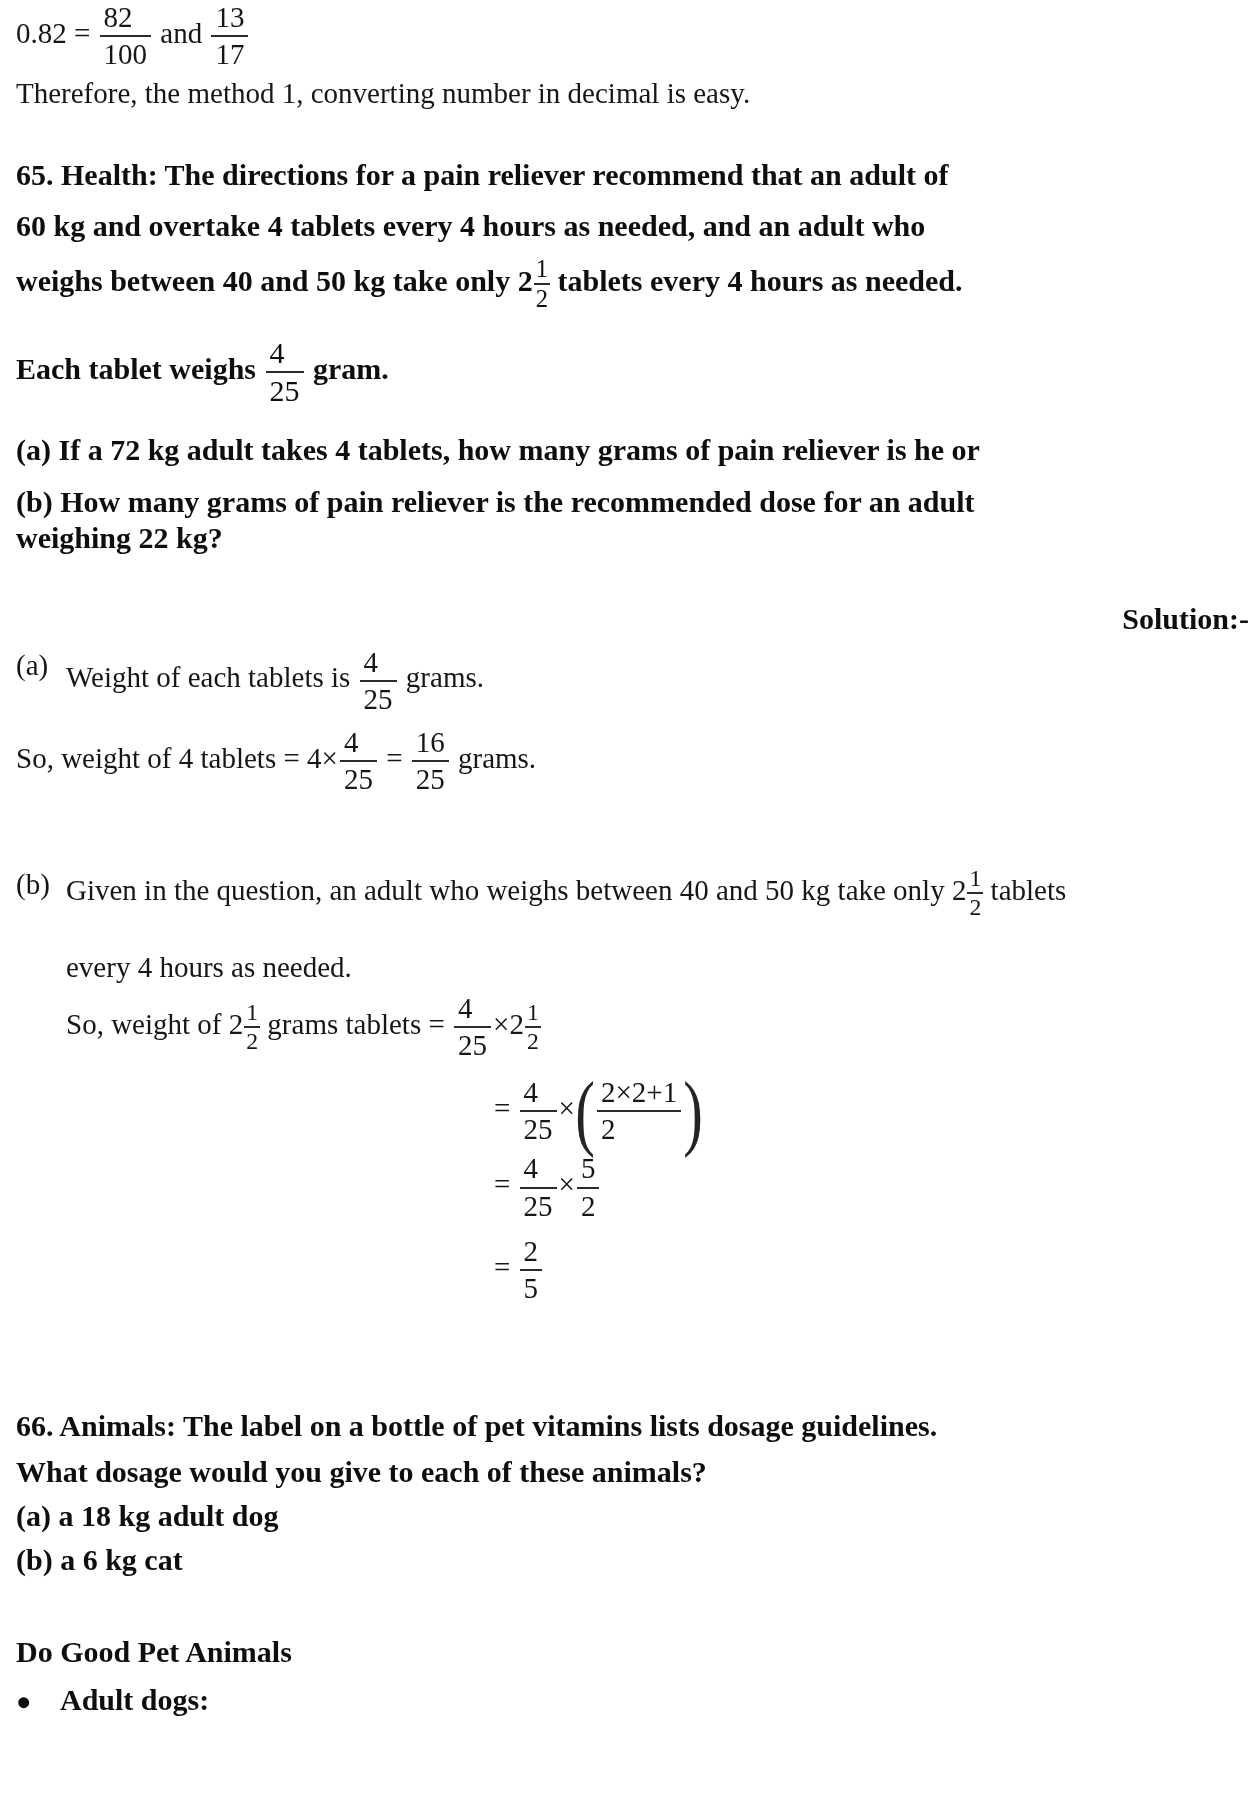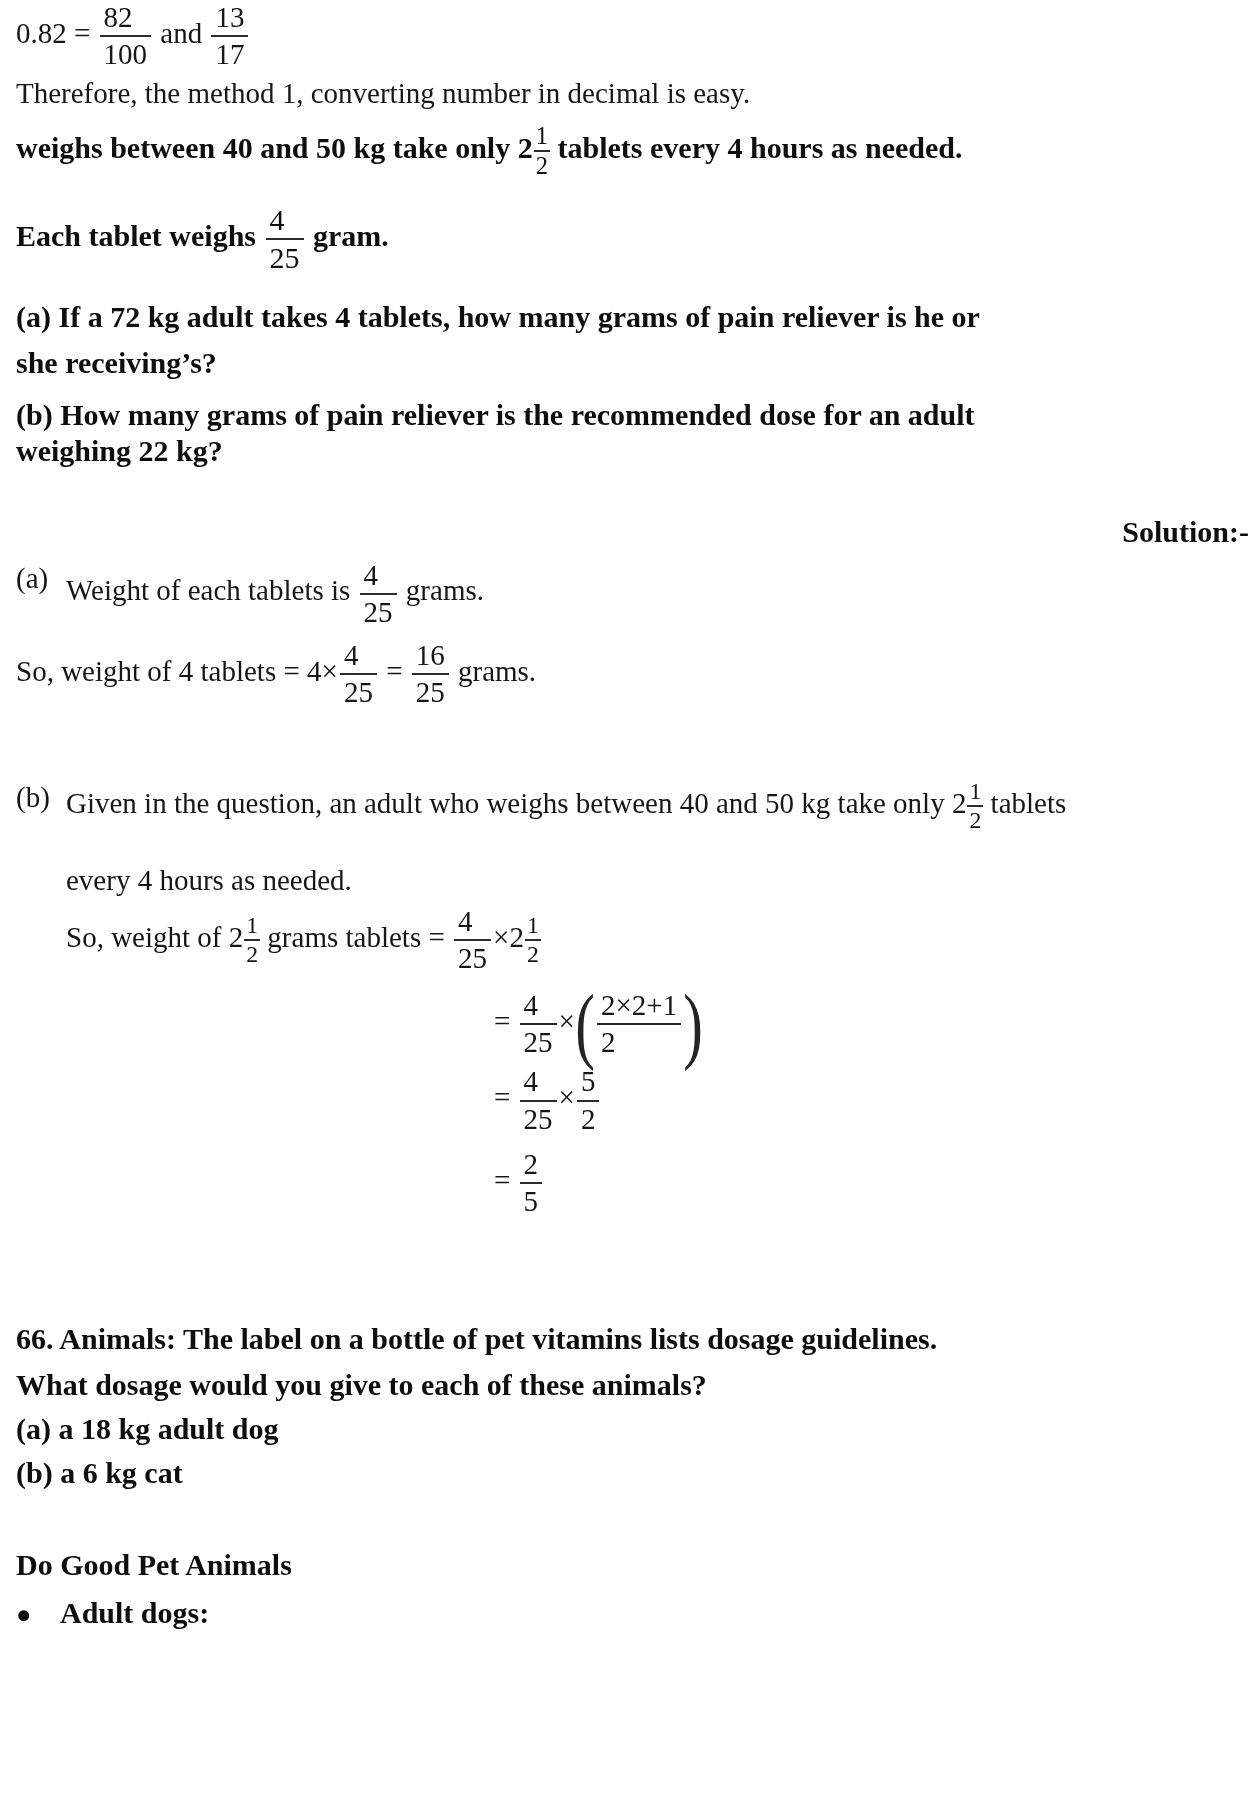--- a/index.html
+++ b/index.html
@@ -67,25 +67,26 @@
   .bullet-glyph{display:inline-block;width:44px;font-size:0.85em;}
 </style>
 </head>
 <body>
 
 <div class="page">
 
   <div class="line m-intro-eq">0.82 = <span class="frac"><span class="num">82</span><span class="den">100</span></span> and <span class="frac"><span class="num">13</span><span class="den">17</span></span></div>
   <div class="line m-note">Therefore, the method 1, converting number in decimal is easy.</div>
 
+  <div class="line bold m-q65-l1">65. Health: The directions for a pain reliever recommend that an adult of</div>
+  <div class="line bold m-q65-l2">60 kg and overtake 4 tablets every 4 hours as needed, and an adult who</div>
   <div class="line bold m-q65-l3">weighs between 40 and 50 kg take only <span class="mixed"><span class="whole">2</span><span class="frac"><span class="num">1</span><span class="den">2</span></span></span> tablets every 4 hours as needed.</div>
   <div class="line bold m-tablet">Each tablet weighs <span class="frac"><span class="num">4</span><span class="den">25</span></span> gram.</div>
 
   <div class="line bold m-pa1">(a) If a 72 kg adult takes 4 tablets, how many grams of pain reliever is he or</div>
-  <div class="line bold m-pa2">she receiving’s?</div>
   <div class="line bold m-pb1">(b) How many grams of pain reliever is the recommended dose for an adult</div>
   <div class="line bold m-pb2">weighing 22 kg?</div>
 
   <div class="line bold m-sol">Solution:-</div>
 
   <div class="line hang m-sa1">
     <span class="plabel">(a)</span>
     <span>Weight of each tablets is <span class="frac"><span class="num">4</span><span class="den">25</span></span> grams.</span>
   </div>
   <div class="line m-sa2">So, weight of 4 tablets = 4×<span class="frac"><span class="num">4</span><span class="den">25</span></span> = <span class="frac"><span class="num">16</span><span class="den">25</span></span> grams.</div>

